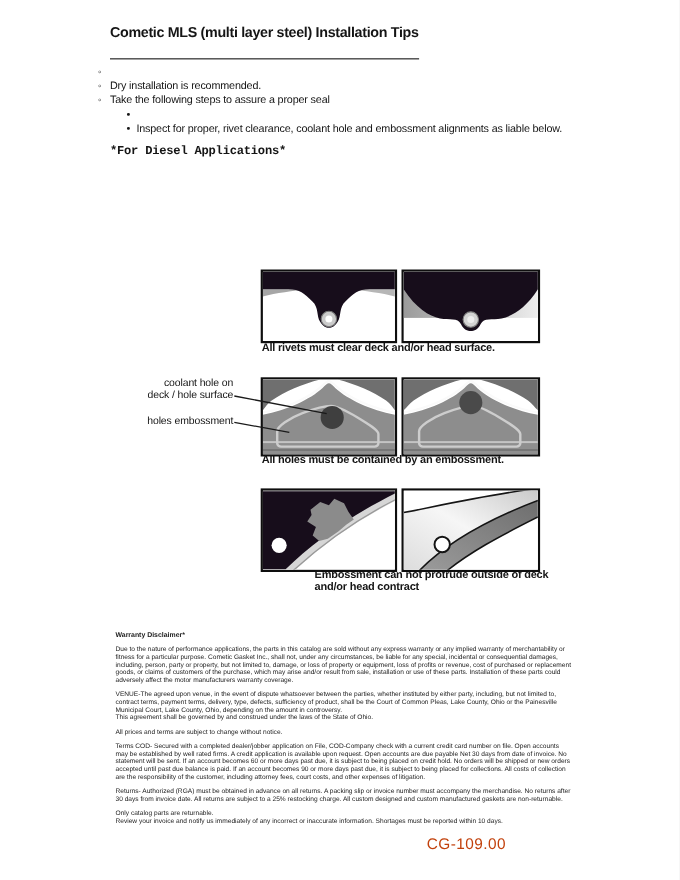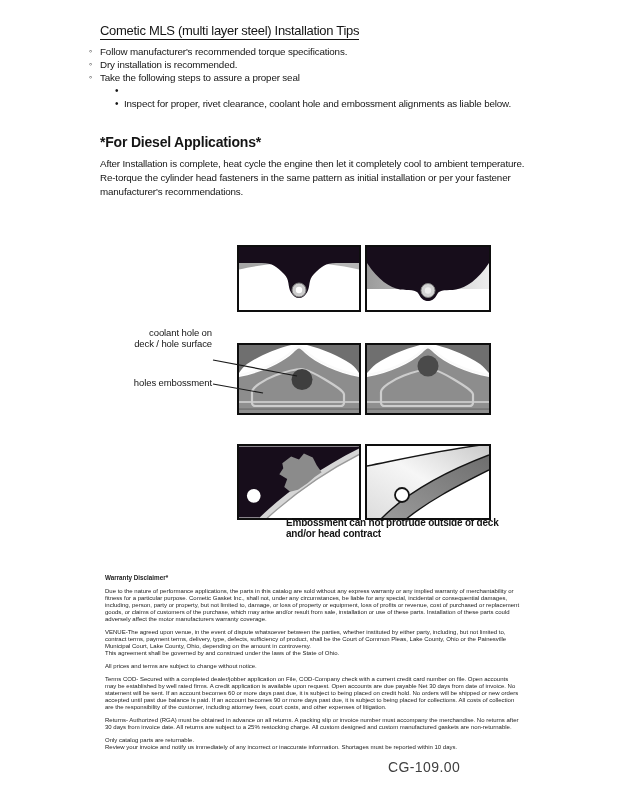--- a/index.html
+++ b/index.html
@@ -4,29 +4,29 @@
 <style>
   html,body{margin:0;padding:0;background:#e8e8e8;}
   .page{
     position:relative;width:618px;height:800px;background:#ffffff;
     font-family:"Liberation Sans",sans-serif;color:#151515;overflow:hidden;
     margin:0 auto;
   }
   
   .top{position:absolute;left:100px;top:21px;width:434px;}
   .title{
-    display:inline-block;font-size:13px;font-weight:normal;letter-spacing:-0.3px;
-    padding-bottom:1px;border-bottom:1.6px solid #151515;white-space:nowrap;
+    display:inline-block;font-size:13px;font-weight:bold;letter-spacing:-0.3px;
+    padding-bottom:16px;border-bottom:1.6px solid #151515;white-space:nowrap;
   }
   .bullets{margin-top:5px;font-size:9.8px;line-height:13px;letter-spacing:-0.15px;}
   .b-row{display:flex;margin-left:-11px;}
   .b-mark{width:11px;flex:0 0 11px;font-size:9px;line-height:13px;}
   .sb-row{display:flex;margin-left:15px;}
   .sb-mark{width:9px;flex:0 0 9px;font-size:10px;line-height:13px;}
-  .diesel-h{margin-top:24px;font-size:14px;font-weight:bold;letter-spacing:-0.2px;}
+  .diesel-h{margin-top:8px;font-size:11px;font-weight:bold;letter-spacing:-0.2px;font-family:Liberation Mono, monospace;}
   .para{margin-top:7px;font-size:9.8px;line-height:14px;letter-spacing:-0.15px;}
   
   .diagrams{position:absolute;left:0;top:230px;width:618px;height:315px;}
   .dg-head{
     position:absolute;width:120px;text-align:center;font-size:13px;font-weight:bold;
     letter-spacing:0.2px;
     margin-top:40px;
   }
   .dg-box{position:absolute;display:block;border:2px solid #0e0e0e;background:#fff;}
   .col-l{left:237px;}
@@ -43,55 +43,53 @@
   
   .warranty{
     position:absolute;left:105px;top:574px;width:416px;
     font-size:6px;line-height:7px;letter-spacing:0;color:#222;
   }
   .w-head{font-weight:bold;font-size:6.3px;margin-bottom:7px;}
   .w-block{margin-bottom:6px;}
   .w-tight{margin-bottom:0;}
   
   .page-code{
-    position:absolute;left:388px;top:759px;font-size:14px;letter-spacing:0.4px;color:#404040;
+    position:absolute;left:388px;top:759px;font-size:14px;letter-spacing:0.4px;color:#c2410c;
   }
 </style>
 </head>
 <body>
 
 <div class="page">
 
   <div class="top">
     <div class="title">Cometic MLS (multi layer steel) Installation Tips</div>
 
     <div class="bullets">
       <div class="b-row">
         <span class="b-mark">◦</span>
-        <span>Follow manufacturer's recommended torque specifications.</span>
       </div>
       <div class="b-row">
         <span class="b-mark">◦</span>
         <span>Dry installation is recommended.</span>
       </div>
       <div class="b-row">
         <span class="b-mark">◦</span>
         <span>Take the following steps to assure a proper seal</span>
       </div>
       <div class="sb-row">
         <span class="sb-mark">•</span>
       </div>
       <div class="sb-row">
         <span class="sb-mark">•</span>
         <span>Inspect for proper, rivet clearance, coolant hole and embossment alignments as liable below.</span>
       </div>
     </div>
 
     <div class="diesel-h">*For Diesel Applications*</div>
-    <div class="para">After Installation is complete, heat cycle the engine then let it completely cool to ambient temperature. Re-torque the cylinder head fasteners in the same pattern as initial installation or per your fastener manufacturer's recommendations.</div>
   </div>
 
   <div class="diagrams">
 
     <div class="dg-head col-l" style="top:1px;">RIGHT</div>
     <div class="dg-head col-r" style="top:1px;width:122px;">WRONG</div>
 
     <svg class="dg-box col-l" style="top:15px;" width="120" height="63" viewBox="0 0 120 63">
       <rect width="120" height="63" fill="#ffffff"></rect>
       <path d="M0,16 H42 C27,17.5 12,19.5 0,22.5 Z" fill="#a6a6a6"></path>
@@ -110,25 +108,26 @@
         </linearGradient>
       </defs>
       <rect width="122" height="63" fill="#ffffff"></rect>
       <rect y="16" width="122" height="26" fill="url(#g-deck)"></rect>
       <path d="M0,0 H122 V16 C111,33 99,40.5 89,42.5 C80,44 73,41.5 70,47.5 C67.5,52.5 64,54 61,54
                C58,54 54.5,52.5 52,47.5 C49,41.5 42,44 33,42.5 C23,40.5 11,33 0,16 Z" fill="#170d1b"></path>
       <circle cx="61" cy="43.5" r="7" fill="#d3d3d3" stroke="#808080" stroke-width="1"></circle>
       <circle cx="61" cy="43.5" r="3.2" fill="#ededed"></circle>
     </svg>
 
+    <div class="dg-cap" style="top:81px;">All rivets must clear deck and/or head surface.</div>
 
     <div class="dg-head col-l" style="top:101px;">RIGHT</div>
     <div class="dg-head col-r" style="top:101px;width:122px;">WRONG</div>
 
-    <div class="dg-lbl" style="top:98px;">
+    <div class="dg-lbl" style="top:114px;">
       <div>coolant hole on</div>
       <div>deck / hole surface</div>
     </div>
     <div class="dg-lbl" style="top:148px;">holes embossment</div>
 
     <svg class="dg-box col-l" style="top:113px;" width="120" height="68" viewBox="0 0 120 68">
       <rect width="120" height="68" fill="#ffffff"></rect>
       <path d="M0,0 H52 C36,4 20,11 8,19 C4,22 2,25 0,28 Z" fill="#6f6f6f"></path>
       <path d="M120,0 H68 C84,4 100,11 112,19 C116,22 118,25 120,28 Z" fill="#6f6f6f"></path>
       <path d="M0,30 C22,26 42,16.5 53,6.5 C56.5,3.2 58.5,1.5 60,1.5" fill="none" stroke="#fafafa" stroke-width="2"></path>
@@ -150,20 +149,21 @@
       <path d="M122,30 C99,26 79,16.5 68,6.5 C64.5,3.2 62.5,1.5 61,1.5" fill="none" stroke="#fafafa" stroke-width="2"></path>
       <path d="M0,32 C23,28 44,18 55,8 C58,5 59.5,3.5 61,3.5 C62.5,3.5 64,5 67,8 C78,18 99,28 122,32 V68 H0 Z" fill="#8d8d8d"></path>
       <rect y="56" width="122" height="2" fill="#c4c4c4"></rect>
       <rect y="58" width="122" height="10" fill="#8f8f8f"></rect>
       <rect y="63.5" width="122" height="1.2" fill="#6b6b6b"></rect>
       <path fill="none" stroke-width="2.2" stroke-linejoin="round" d="M14,58 V47 C14,43 25,35 37,30.5 C48,26.5 58,24 63,24 C68,24 76,28 87,34.5
                C97,40.5 106,46 106,49.5 V58 C106,59.5 104.5,61 102.5,61 H17.5 C15.5,61 14,59.5 14,58 Z" stroke="#cdcdcd"></path>
       <circle cx="61" cy="21" r="10.5" fill="#4a4a4a"></circle>
     </svg>
 
+    <div class="dg-cap" style="top:183px;">All holes must be contained by an embossment.</div>
 
     <div class="dg-head col-l" style="top:202px;">RIGHT</div>
     <div class="dg-head col-r" style="top:202px;width:122px;">WRONG</div>
 
     <svg class="dg-box col-l" style="top:214px;" width="120" height="72" viewBox="0 0 122 72">
       <rect width="122" height="72" fill="#ffffff"></rect>
       <path d="M22,74 C48,49 82,24 124,3" stroke="#d6d6d6" stroke-width="9" fill="none"></path>
       <path d="M25,76 C52,51 86,26 124,7" stroke="#999999" stroke-width="1.2" fill="none"></path>
       <path d="M0,0 H122 V2 C80,23 46,48 21,72 H0 Z" fill="#170d1b"></path>
       <path fill="#8b8b8b" d="M44,17 L53,10 L61,13 L66,7 L75,11 L79,19 L84,26 L77,31 L70,37 L60,44 L52,46 L46,41 L49,33 L41,28 L45,22 Z"></path>

